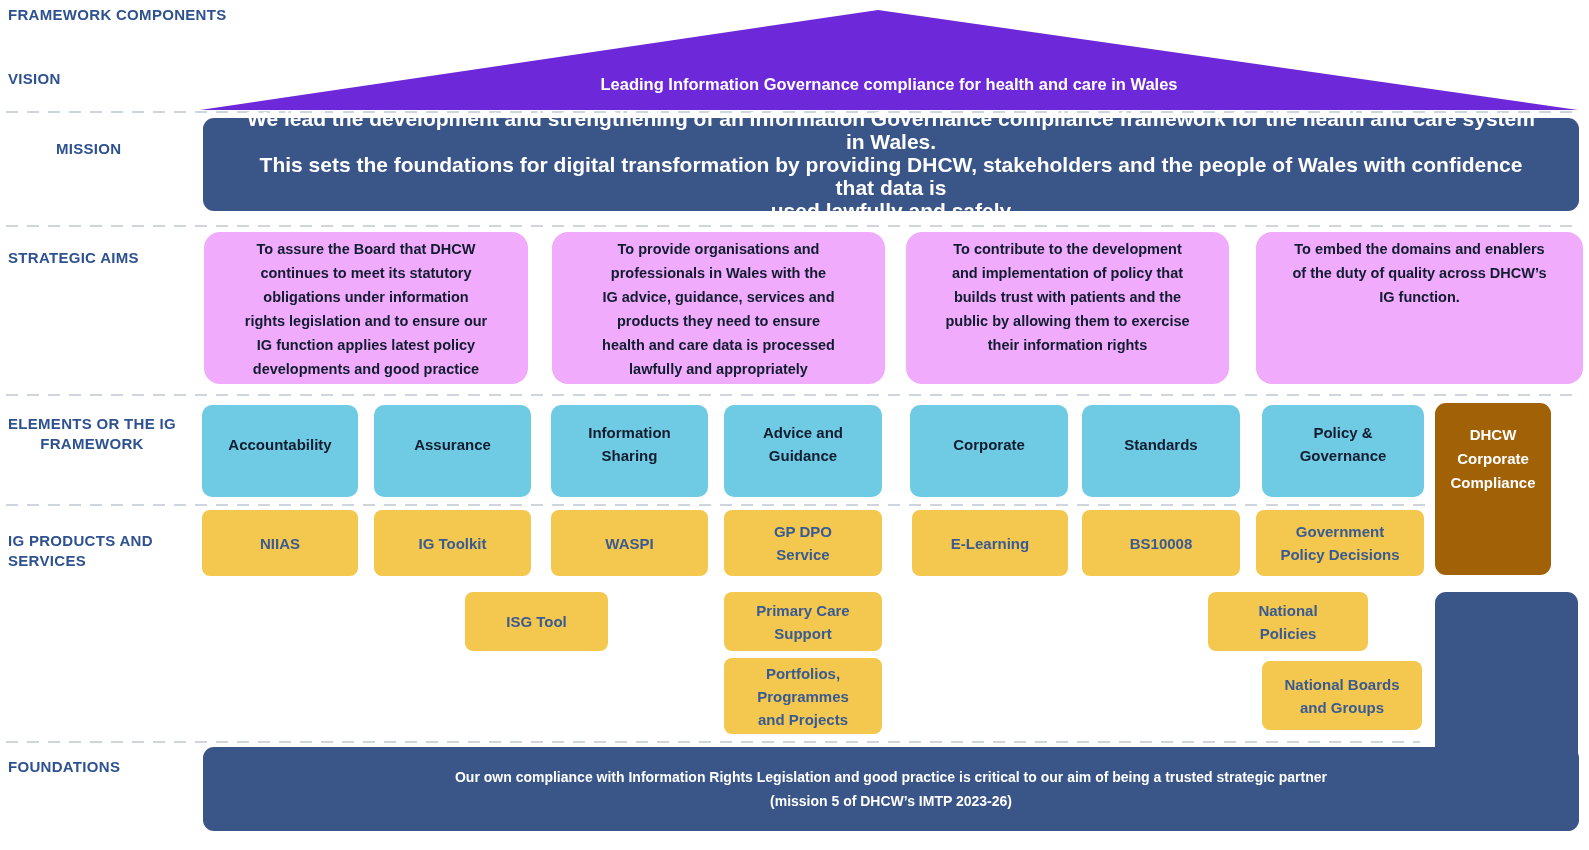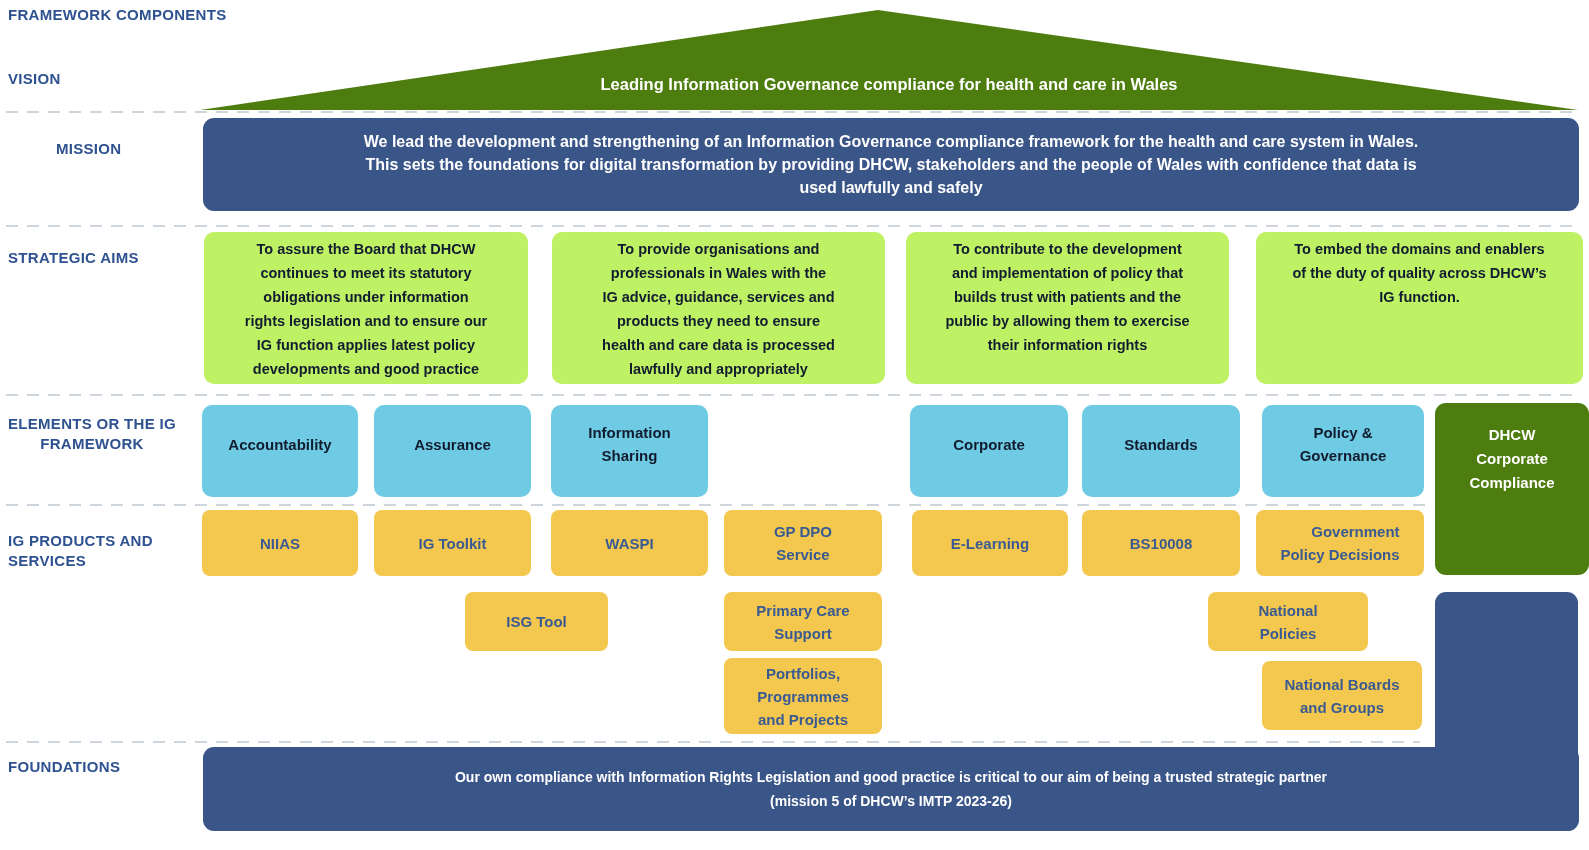--- a/index.html
+++ b/index.html
@@ -14,49 +14,49 @@
     position:absolute;left:8px;color:#2e5190;font-size:15px;letter-spacing:.3px;
     line-height:20px;
   }
   
   .dashline{
     position:absolute;height:2px;left:6px;
     background:repeating-linear-gradient(90deg,#cfd5dd 0,#cfd5dd 12px,transparent 12px,transparent 21px);
   }
   
   .vision-tri{
-    position:absolute;left:200px;top:10px;width:1378px;height:100px;background:#4d7c0f;
+    position:absolute;left:200px;top:10px;width:1378px;height:100px;background:#6d28d9;
     clip-path:polygon(0 100%,49.2% 0,100% 100%);
   }
   .vision-text{
     position:absolute;left:0;right:0;bottom:16px;text-align:center;color:#ffffff;
     font-size:16.5px;
   }
   
   .banner{
     position:absolute;background:#3a5588;border-radius:11px;color:#ffffff;
     display:flex;align-items:center;justify-content:center;text-align:center;
   }
-  .mission-box{left:203px;top:118px;width:1376px;height:93px;font-size:16px;line-height:23px;padding:0 40px;}
+  .mission-box{left:203px;top:118px;width:1376px;height:93px;font-size:21px;line-height:23px;padding:0 40px;}
   .foundations-box{left:203px;top:747px;width:1376px;height:84px;font-size:14px;line-height:24px;padding:0 60px;}
   .navy-col{position:absolute;background:#3a5588;border-radius:11px;}
   
   .aim{
-    position:absolute;top:232px;height:152px;background:#bef264;border-radius:10px;
+    position:absolute;top:232px;height:152px;background:#f0abfc;border-radius:16px;
     color:#121c30;font-size:14.5px;line-height:24px;text-align:center;
     padding:5px 10px 16px 10px;
   }
   
   .element{
     position:absolute;top:405px;height:92px;background:#6fcbe3;border-radius:10px;
     color:#121c30;font-size:15px;line-height:23px;text-align:center;
     display:flex;align-items:center;justify-content:center;padding-bottom:14px;
   }
   .corp-box{
-    position:absolute;left:1435px;top:403px;width:154px;height:172px;background:#4d7c0f;
+    position:absolute;left:1435px;top:403px;width:116px;height:172px;background:#a16207;
     border-radius:11px;color:#ffffff;font-size:15px;line-height:24px;text-align:center;
     padding-top:20px;
   }
   
   .product{
     position:absolute;background:#f4c84e;border-radius:8px;color:#3a5a92;
     font-size:15px;line-height:23px;text-align:center;
     display:flex;align-items:center;justify-content:center;padding:2px 6px;
   }
 </style>
@@ -109,37 +109,39 @@
 public by allowing them to exercise
 their information rights</div>
   <div class="aim pre" style="left:1256px;width:327px;">To embed the domains and enablers
 of the duty of quality across DHCW’s
 IG function.</div>
 
   <div class="element pre" style="left:202px;width:156px;">Accountability</div>
   <div class="element pre" style="left:374px;width:157px;">Assurance</div>
   <div class="element pre" style="left:551px;width:157px;">Information
 Sharing</div>
+  <div class="element pre" style="left:724px;width:158px;">Advice and
+Guidance</div>
   <div class="element pre" style="left:910px;width:158px;">Corporate</div>
   <div class="element pre" style="left:1262px;width:162px;">Policy &amp;
 Governance</div>
   <div class="element pre" style="left:1082px;width:158px;">Standards</div>
 
   <div class="corp-box pre">DHCW
 Corporate
 Compliance</div>
 
   <div class="product pre" style="left:202px;top:510px;width:156px;height:66px;">NIIAS</div>
   <div class="product pre" style="left:374px;top:510px;width:157px;height:66px;">IG Toolkit</div>
   <div class="product pre" style="left:551px;top:510px;width:157px;height:66px;">WASPI</div>
   <div class="product pre" style="left:724px;top:510px;width:158px;height:66px;">GP DPO
 Service</div>
   <div class="product pre" style="left:912px;top:510px;width:156px;height:66px;">E-Learning</div>
   <div class="product pre" style="left:1082px;top:510px;width:158px;height:66px;">BS10008</div>
-  <div class="product pre" style="left:1256px;top:510px;width:168px;height:66px;text-align:right;">Government
+  <div class="product pre" style="left:1256px;top:510px;width:168px;height:66px;">Government
 Policy Decisions</div>
 
   <div class="product pre" style="left:465px;top:592px;width:143px;height:59px;text-align:right;">ISG Tool</div>
   <div class="product pre" style="left:724px;top:592px;width:158px;height:59px;">Primary Care
 Support</div>
   <div class="product pre" style="left:1208px;top:592px;width:160px;height:59px;">National
 Policies</div>
 
   <div class="product pre" style="left:724px;top:658px;width:158px;height:76px;">Portfolios,
 Programmes

